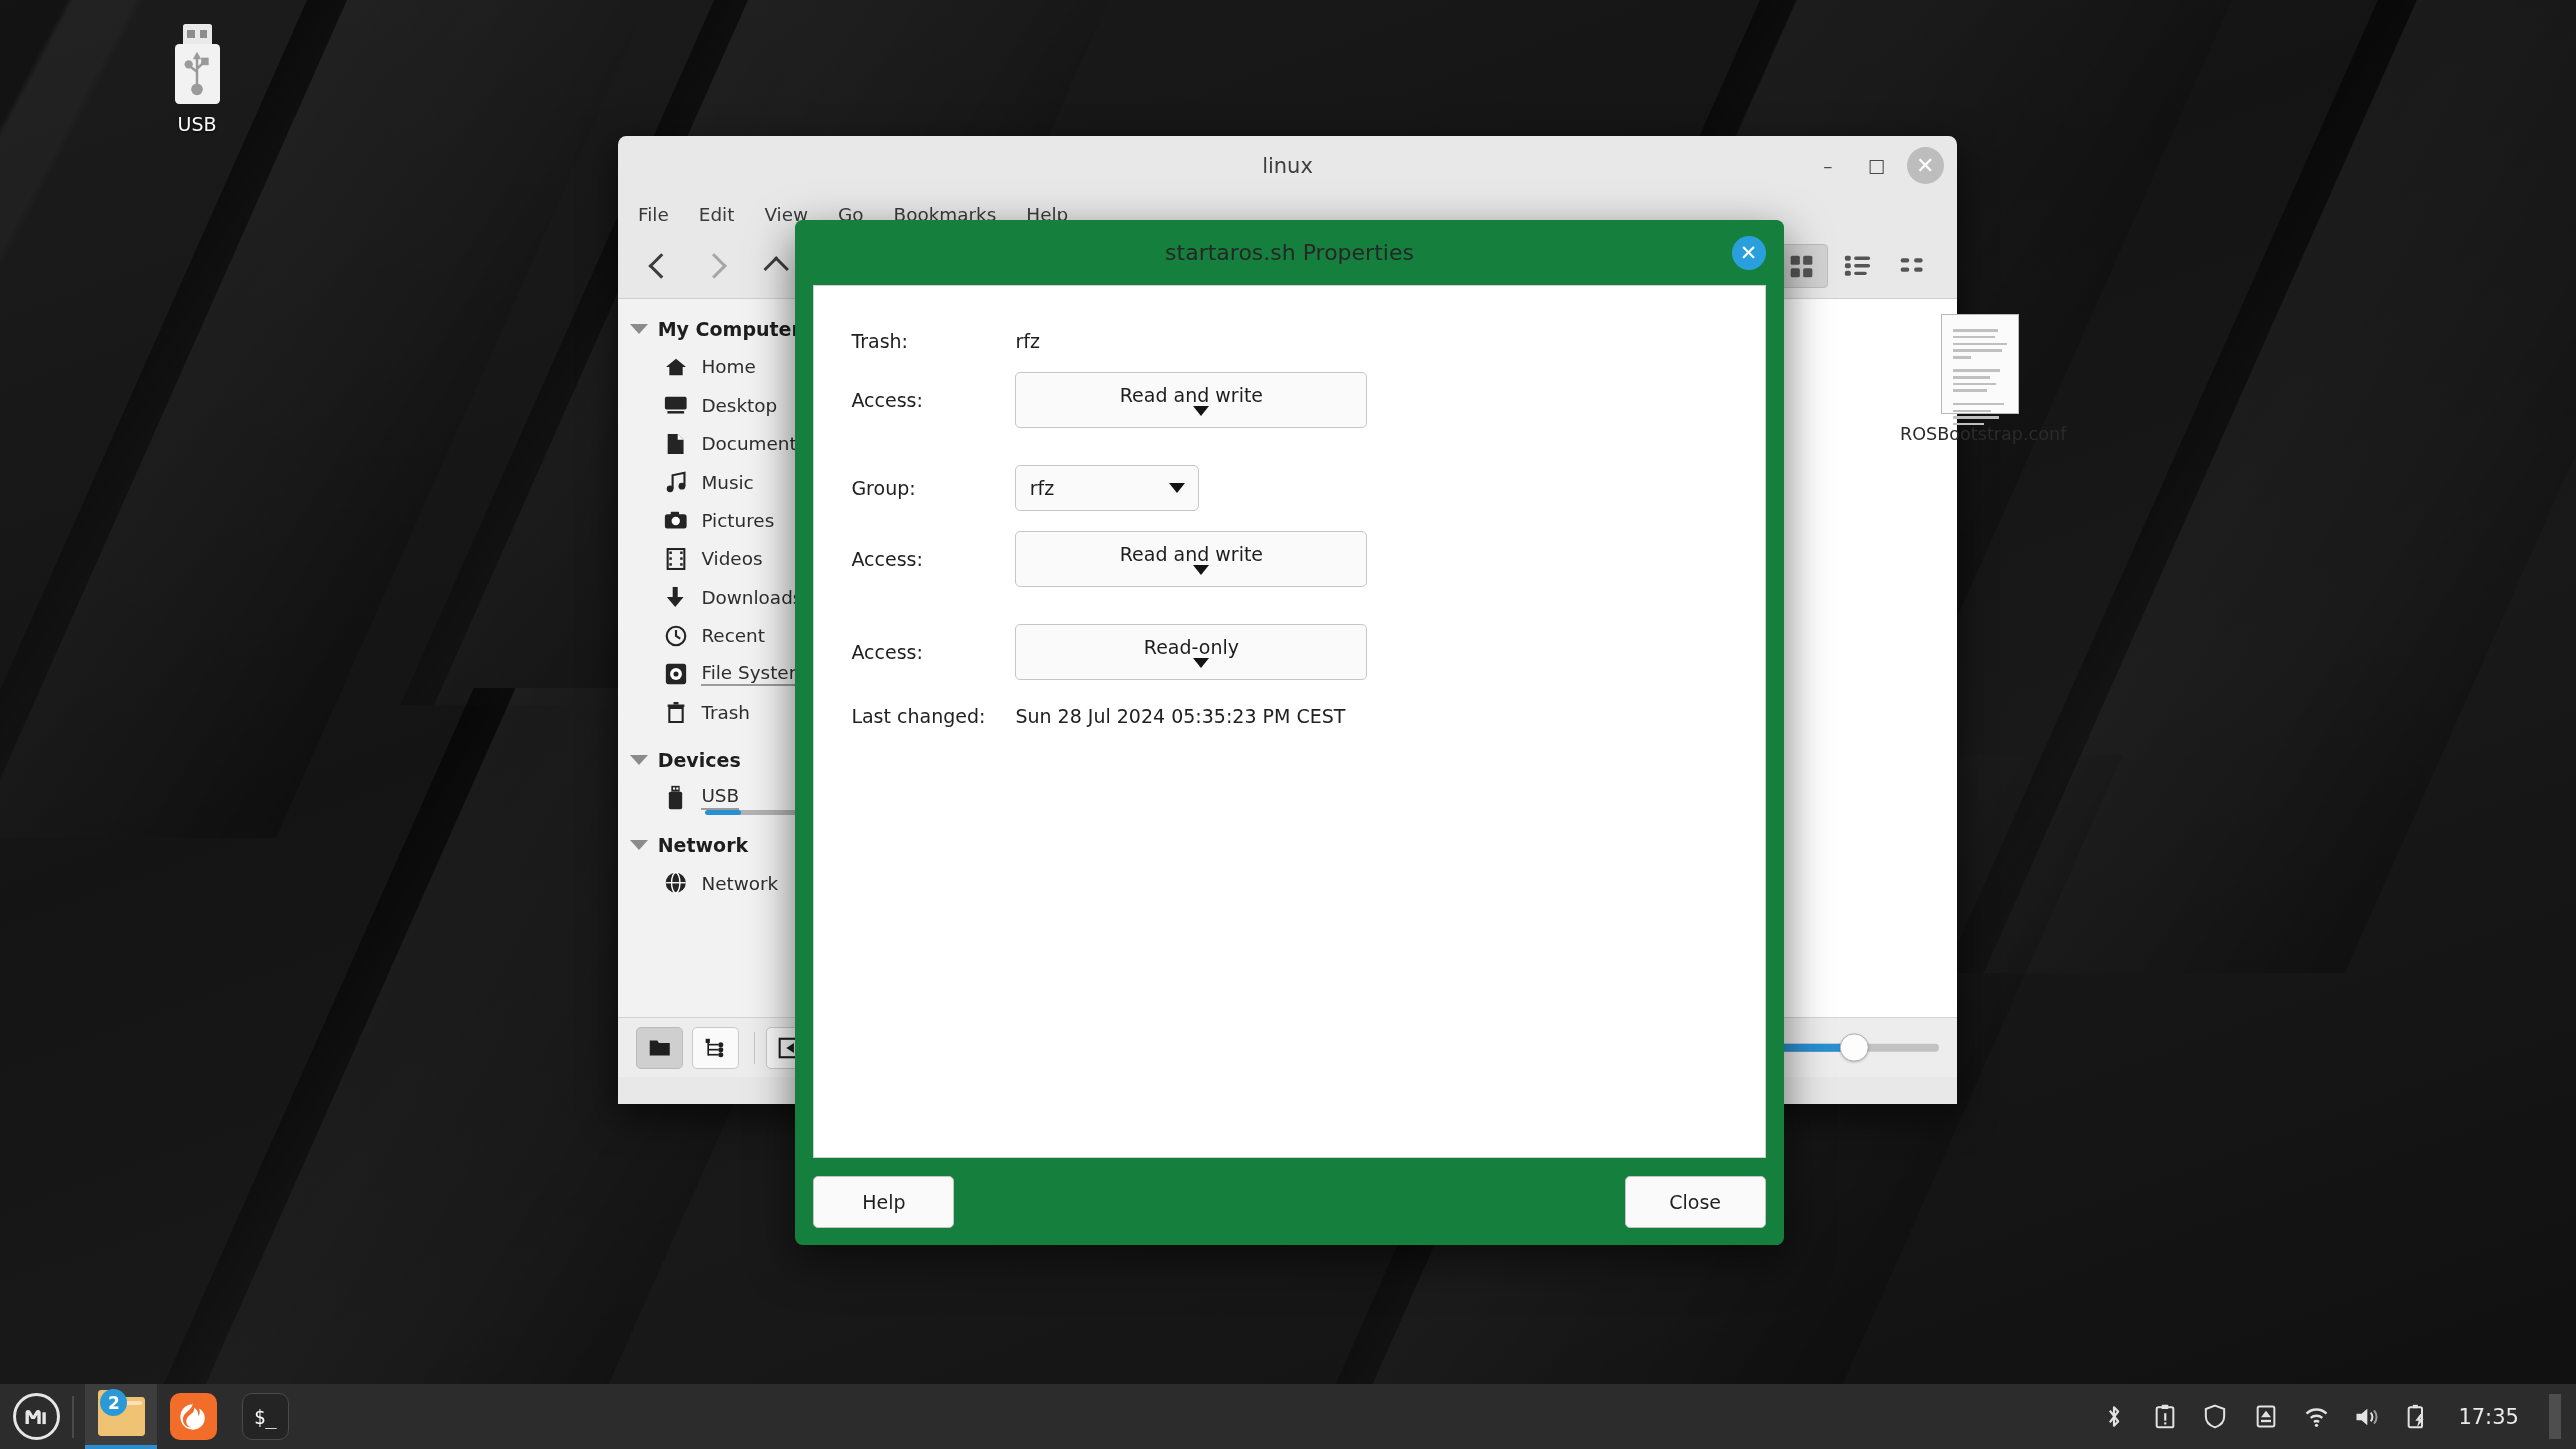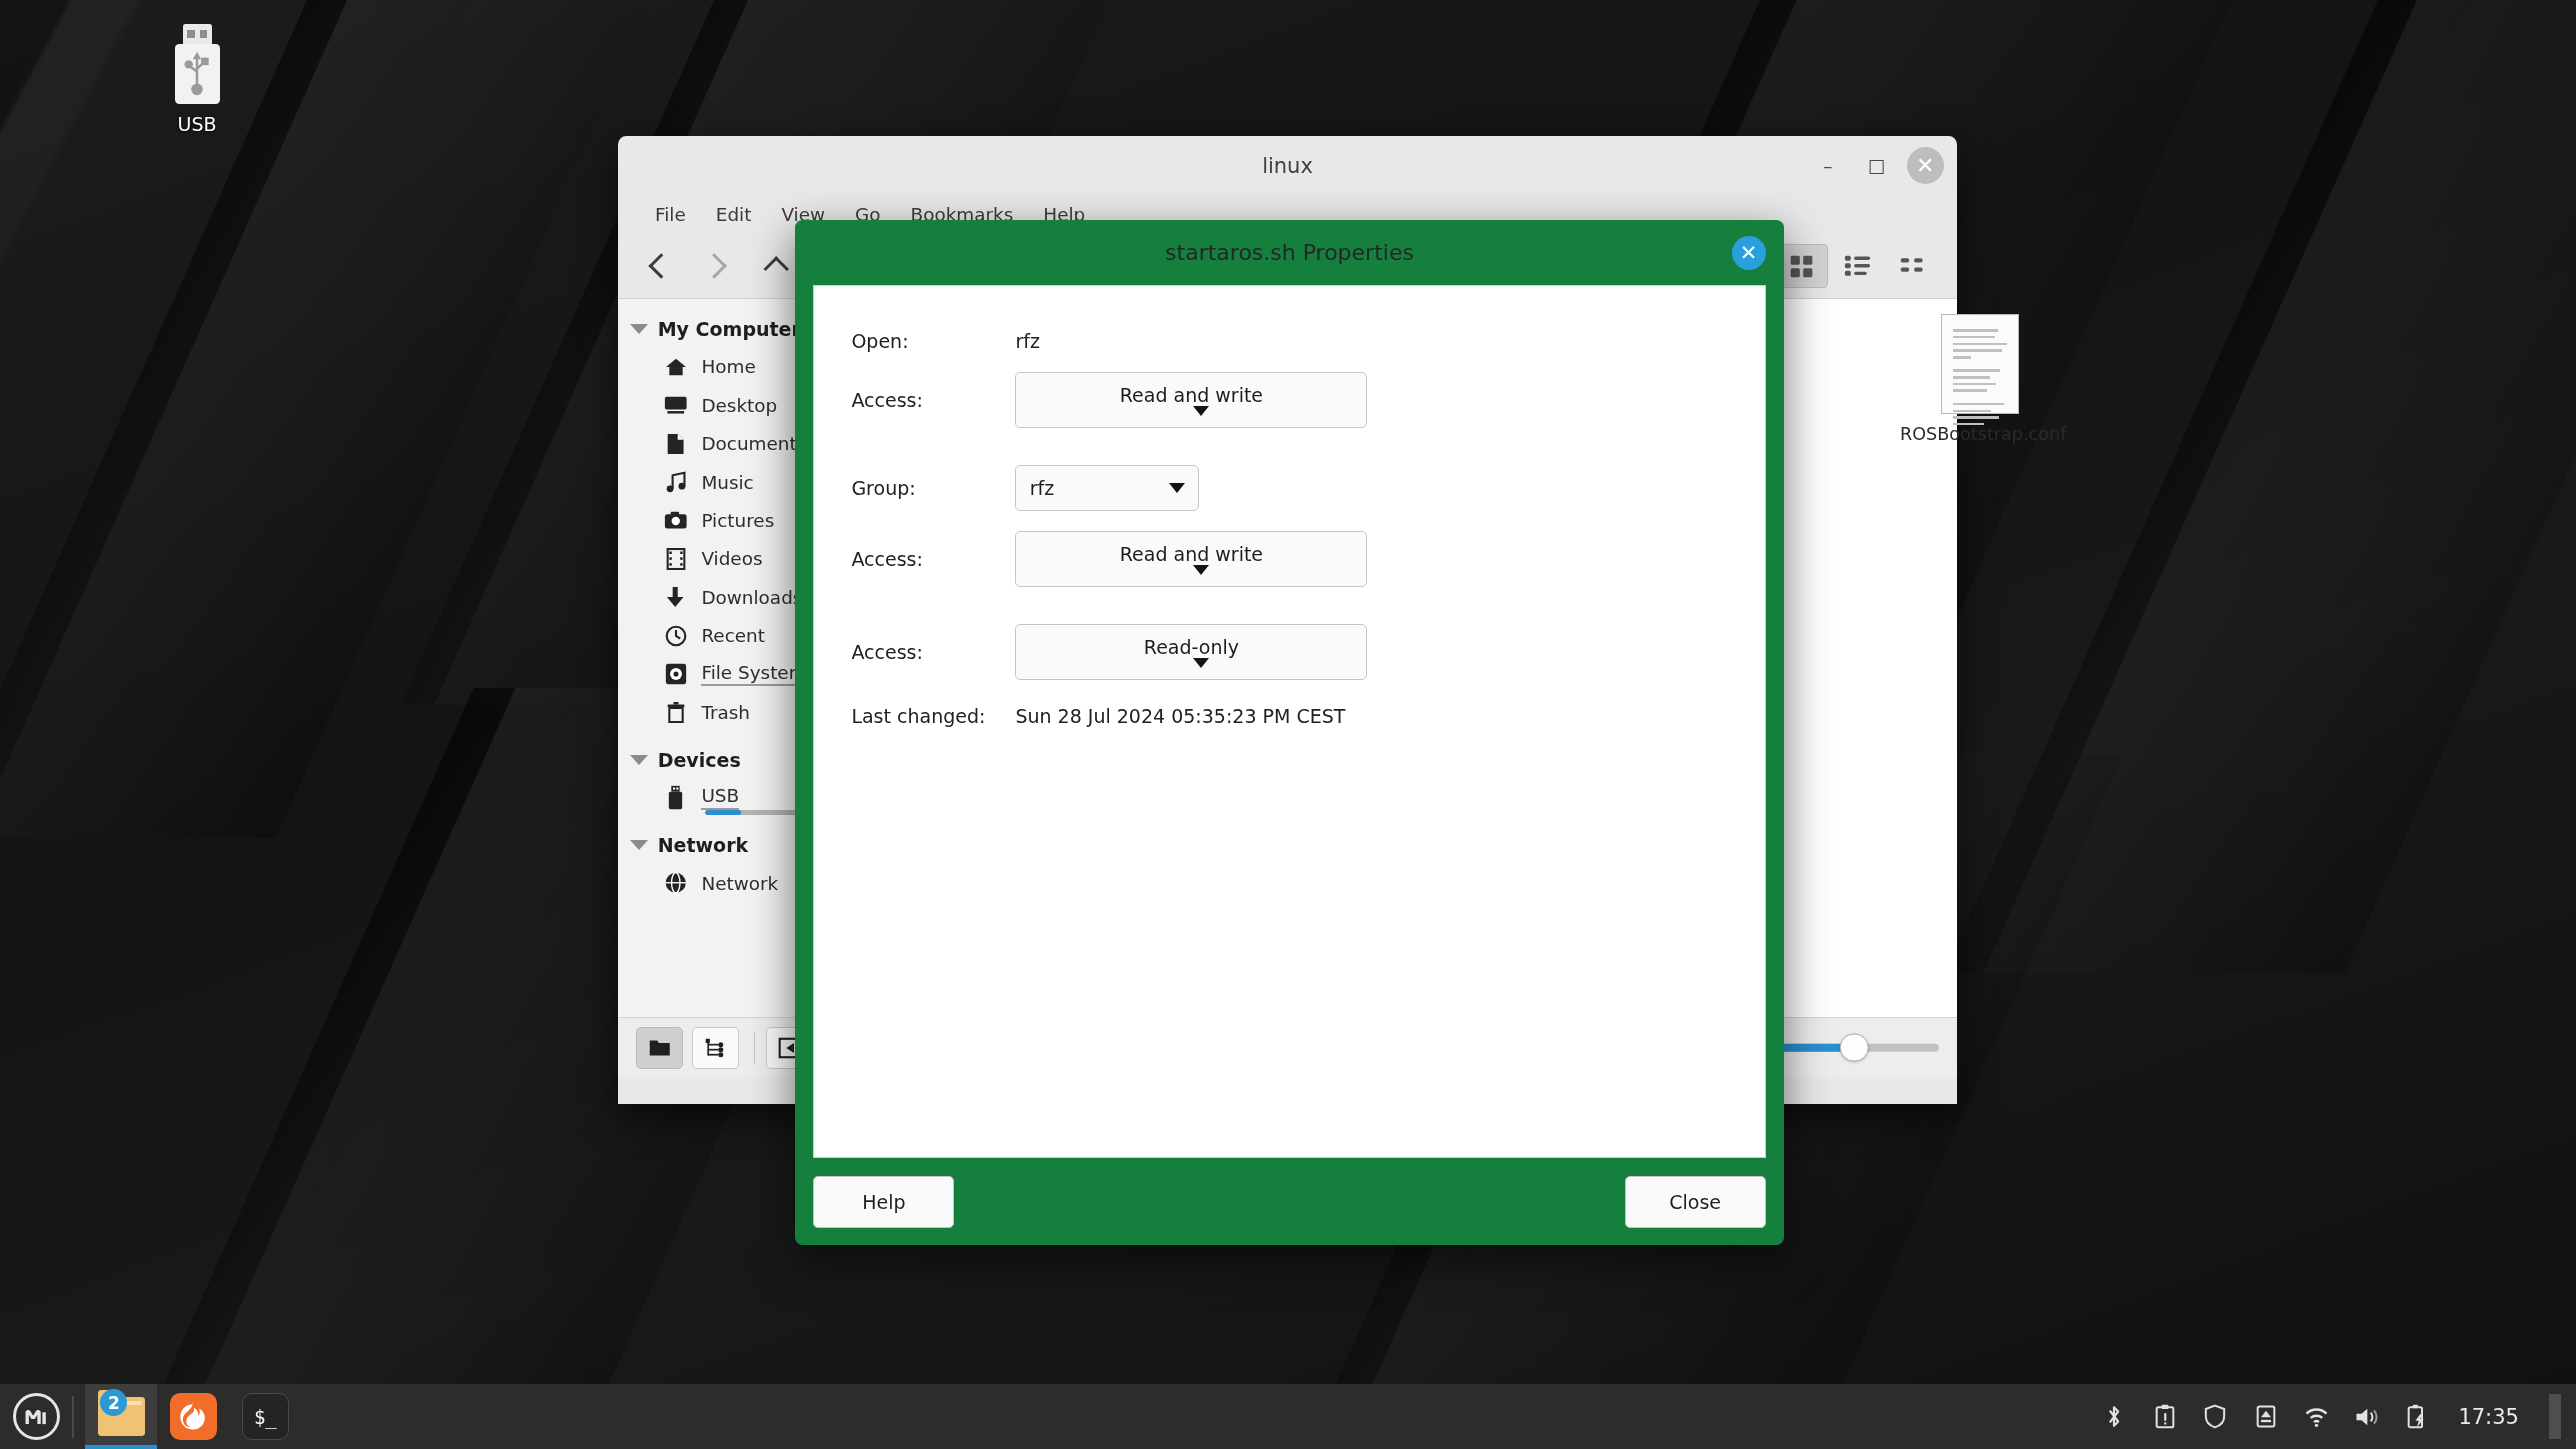--- a/index.html
+++ b/index.html
@@ -92,21 +92,21 @@
     width: 37px; height: 37px;
     display: flex; align-items: center; justify-content: center;
     color: #4a4a4a; font-size: 18.4px;
     border-radius: 50%;
   }
   .wc.close {
     background: #bdbdbd; color: #ffffff; font-size: 22px; font-weight: bold;
   }
   #fm-menubar {
     display: flex; align-items: center;
-    height: 39px; padding-left: 37px; gap: 30px;
+    height: 39px; padding-left: 20px; gap: 30px;
     font-size: 18.4px; color: #3a3a3a;
   }
   #fm-toolbar {
     height: 64px;
     display: flex; align-items: center;
     padding: 0 17px;
     gap: 11.7px;
     position: relative;
   }
   .navbtn {
@@ -734,21 +734,21 @@
 
   <div id="dlg-header">
     <div id="dlg-title">startaros.sh Properties</div>
     <div id="dlg-close">✕</div>
   </div>
 
 
   <div id="dlg-pane">
 
     <div class="frow">
-      <div class="flabel">Open:</div>
+      <div class="flabel">Trash:</div>
       <div class="fvalue">rfz</div>
     </div>
 
     <div class="frow">
       <div class="flabel">Access:</div>
       <div class="combo wide">
         <span>Read and write</span>
         <span class="caret"></span>
       </div>
     </div>

